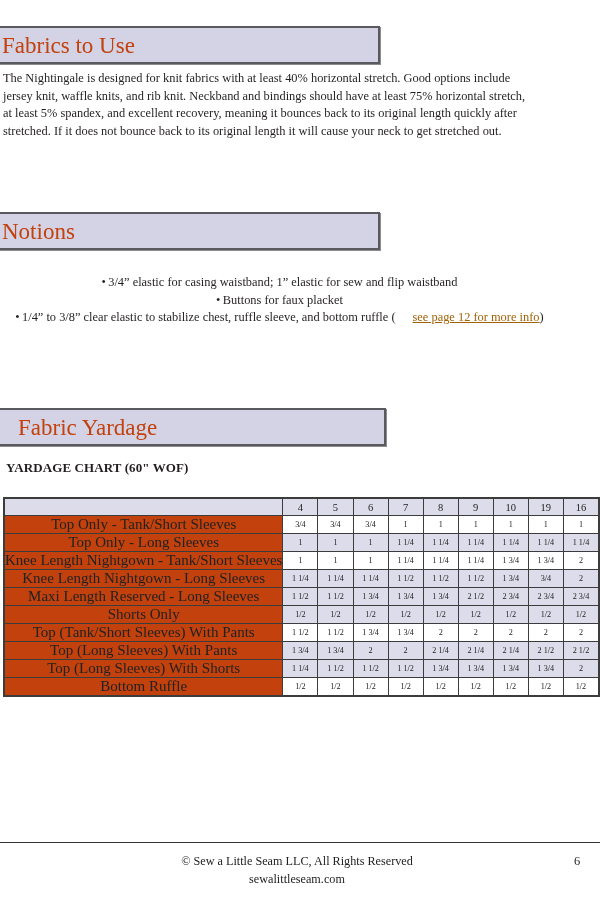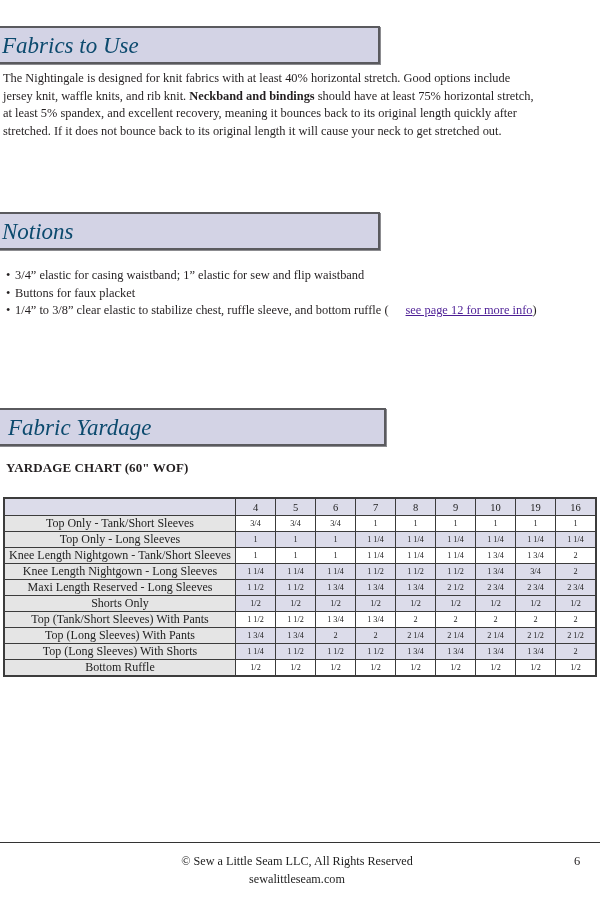--- a/index.html
+++ b/index.html
@@ -1,44 +1,44 @@
 <!DOCTYPE html>
 <html><head>
 <meta charset="utf-8">
 <style>
   html, body { margin: 0; padding: 0; background: #ffffff; }
   body { width: 600px; height: 900px; position: relative; overflow: hidden;
          font-family: "Liberation Serif", "DejaVu Serif", serif; color: #231f20; }
   .section-box { position: absolute; left: -6px; width: 386px; height: 38px;
     background: #d3d3e5; border: 2px solid #5a5a5e; box-shadow: 1px 1px 0 #8c8c90;
     box-sizing: border-box; }
-  .section-title { position: absolute; left: 6px; top: 1px; font-style: italic;
-    font-size: 23px; line-height: 34px; color: #0c4a6e; white-space: nowrap; }
+  .section-title { position: absolute; left: 6px; top: 1px; 
+    font-size: 23px; line-height: 34px; color: #c2410c; white-space: nowrap; }
   #box-fabrics { top: 26px; }
   #box-notions { top: 212px; }
   #box-yardage { top: 408px; width: 392px; }
-  #box-yardage .section-title { left: 12px; }
+  #box-yardage .section-title { left: 22px; }
   .para { position: absolute; left: 3px; top: 70px; width: 600px; font-size: 12.4px;
     line-height: 17.5px; white-space: nowrap; }
-  .para b { font-weight: bold; }
-  .bullets { position: absolute; left: 2px; top: 263px; margin: 4px; padding: 0;
-    list-style: none; font-size: 12.4px; line-height: 17.5px; }
+  .para b { font-weight: normal; }
+  .bullets { position: absolute; left: 2px; top: 263px; margin: 11px; padding: 0;
+    list-style: none; font-size: 12.4px; line-height: 17.5px; text-align: center; }
   .bullets li { white-space: nowrap; }
   .bullets li .dot { display: inline-block; width: 9px; }
-  .link { color: #4c1d95; text-decoration: underline; padding-left: 17px; }
+  .link { color: #a16207; text-decoration: underline; padding-left: 17px; }
   .chart-label { position: absolute; left: 6px; top: 460px; font-size: 13px;
     font-weight: bold; letter-spacing: 0.1px; }
   table.yardage { position: absolute; left: 3px; top: 497px; border-collapse: collapse;
     border: 2px solid #3c3c3c; font-size: 8.2px; }
   table.yardage td, table.yardage th { border: 1px solid #3c3c3c; height: 15px;
     padding: 0; text-align: center; font-weight: normal; color: #222; }
   table.yardage th { font-size: 10.5px; background: #dcdcea; height: 16px; }
   table.yardage th.corner { width: 230px; }
   table.yardage th.size { width: 39px; }
-  table.yardage td.rowlabel { font-size: 12px; background: #e5e5e5; white-space: nowrap; }
+  table.yardage td.rowlabel { font-size: 15px; background: #c2410c; white-space: nowrap; }
   table.yardage tr.odd td.val { background: #ffffff; }
   table.yardage tr.even td.val { background: #dcdcea; }
   .footer-rule { position: absolute; left: 0; top: 842px; width: 600px; height: 1px;
     background: #333; }
   .footer-line { position: absolute; left: 0; width: 600px; text-align: center;
     font-size: 12.2px; color: #222; }
   #footer-copy { top: 854px; left: -3px; }
   #footer-url { top: 872px; left: -3px; }
   .page-num { position: absolute; left: 574px; top: 854px; font-size: 12.5px; }
 </style>

